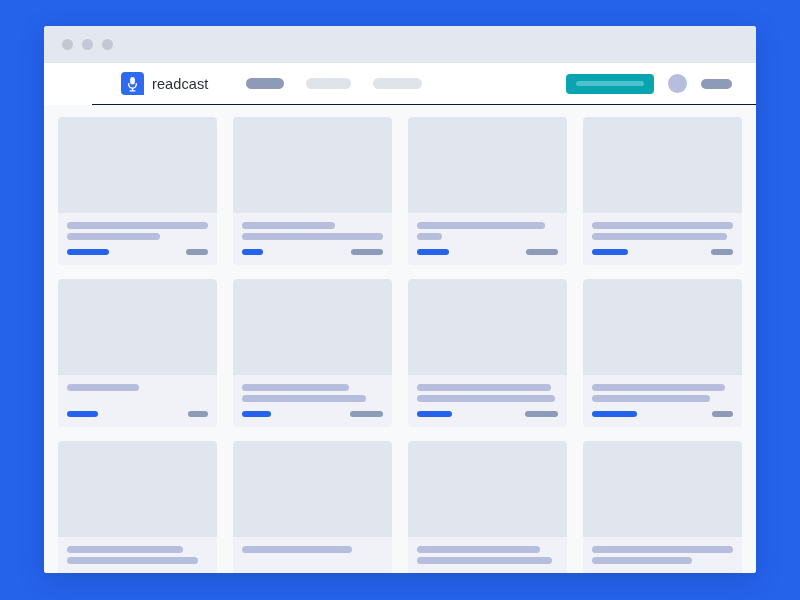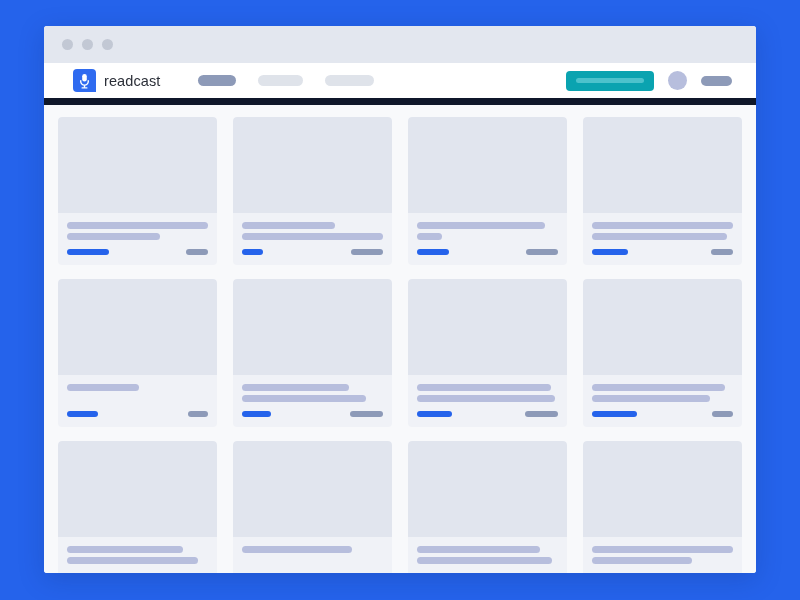--- a/index.html
+++ b/index.html
@@ -46,21 +46,22 @@
     flex: 0 0 auto;
   }
 
   
   .appbar {
     height: 42px;
     background: #ffffff;
     display: flex;
     align-items: center;
     padding: 0 24px 0 29px;
-    border-bottom: 7px solid #0f172a;
+    border-bottom: 1px solid #0f172a;
+    margin-left: 48px;
   }
 
   .brand {
     display: flex;
     align-items: center;
     gap: 8px;
     flex: 0 0 auto;
   }
 
   .logo-mark {

